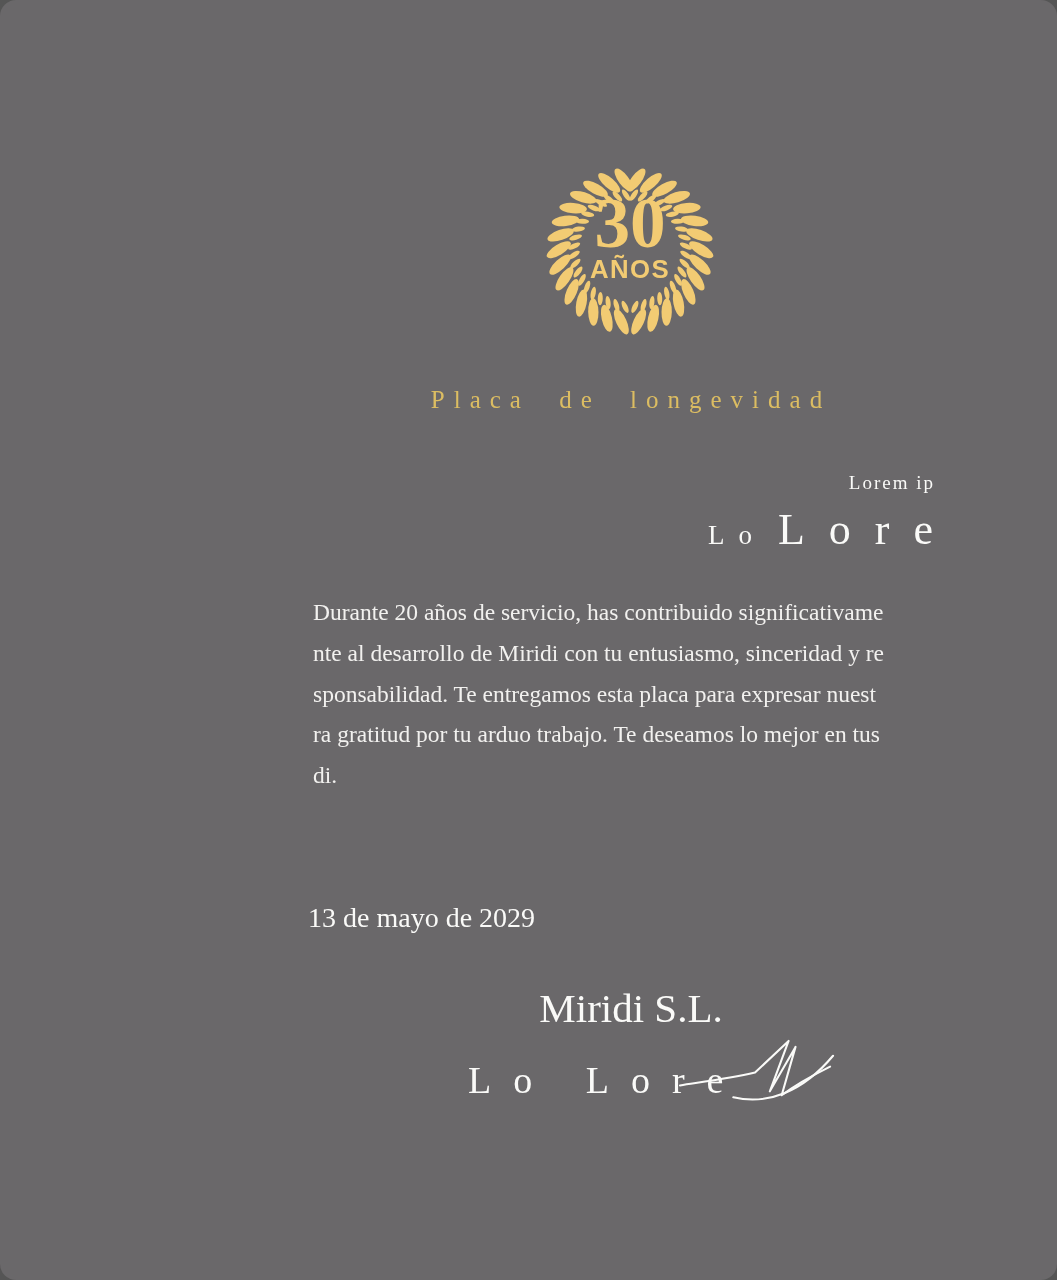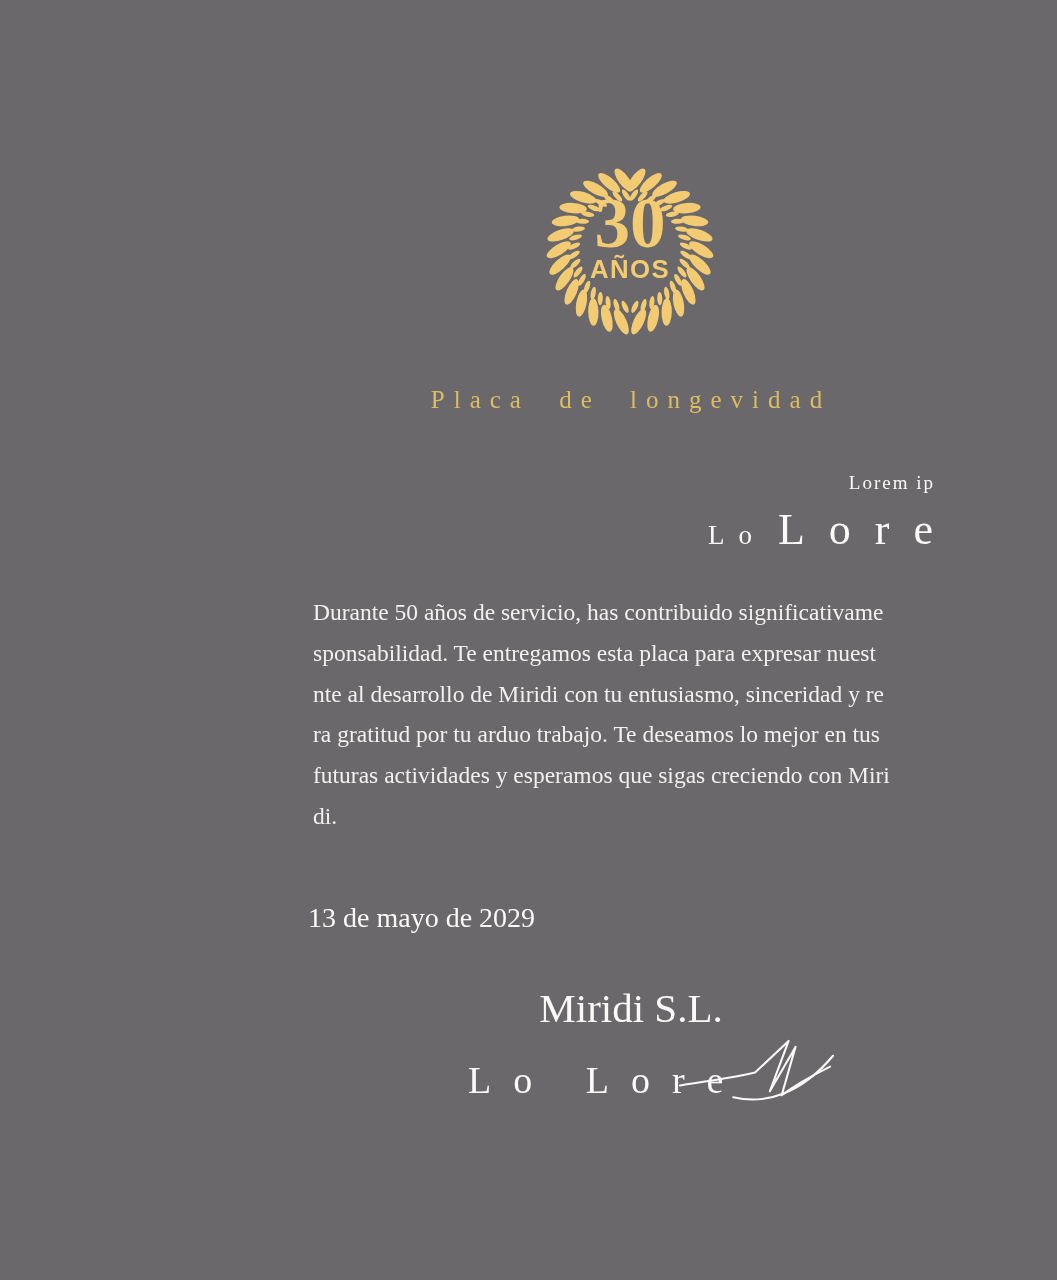--- a/index.html
+++ b/index.html
@@ -5,20 +5,21 @@
   :root{
     --background:#6A686A; --gold:#F2CB73; --gold-muted:#DCBD62;
     --text:#F2F1EF; --white:#FAFAF8;
   }
   *{box-sizing:border-box;margin:0;padding:0}
   html,body{background:#555}
   .canvas{
     position:relative;width:1057px;height:1280px;overflow:hidden;
     background:var(--background);
     font-family:"Liberation Serif","DejaVu Serif",serif;
+    border-radius:16px;
   }
   .wreath{position:absolute;left:541px;top:162px;width:178px;height:178px}
   .plaque-title{
     position:absolute;left:308px;top:386px;width:646px;text-align:center;
     color:var(--gold-muted);font-size:25px;letter-spacing:9px;word-spacing:14px;
   }
   .recipient{position:absolute;top:472px;right:124px;text-align:right;color:var(--white)}
   .recipient-l1{font-size:19px;letter-spacing:2px;margin-right:-2px}
   .recipient-l2{margin-top:10px;white-space:nowrap}
   .recipient-l2 .small{font-size:27px;letter-spacing:14px;margin-right:12px}
@@ -108,25 +109,24 @@
   <div class="plaque-title">Placa de longevidad</div>
 
   <div class="recipient">
     <div class="recipient-l1">Lorem ip</div>
     <div class="recipient-l2">
       <span class="small">Lo</span><span class="big">Lore</span>
     </div>
   </div>
 
   <div class="body-par">
-    <div>Durante 50 años de servicio, has contribuido significativame</div>
+    <div>Durante 20 años de servicio, has contribuido significativame</div>
+    <div>nte al desarrollo de Miridi con tu entusiasmo, sinceridad y re</div>
     <div>sponsabilidad. Te entregamos esta placa para expresar nuest</div>
-    <div>nte al desarrollo de Miridi con tu entusiasmo, sinceridad y re</div>
     <div>ra gratitud por tu arduo trabajo. Te deseamos lo mejor en tus</div>
-    <div>futuras actividades y esperamos que sigas creciendo con Miri</div>
     <div>di.</div>
   </div>
 
   <div class="award-date">13 de mayo de 2029</div>
 
   <div class="company">Miridi S.L.</div>
 
   <div class="signature-name">Lo Lore</div>
   <div class="scribble">
     <svg viewBox="0 0 160 85">

